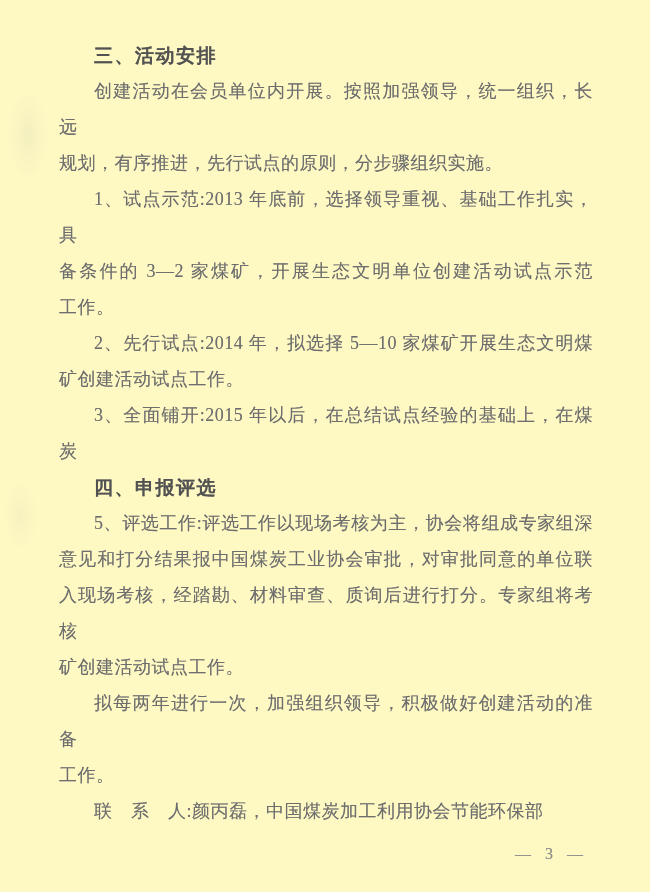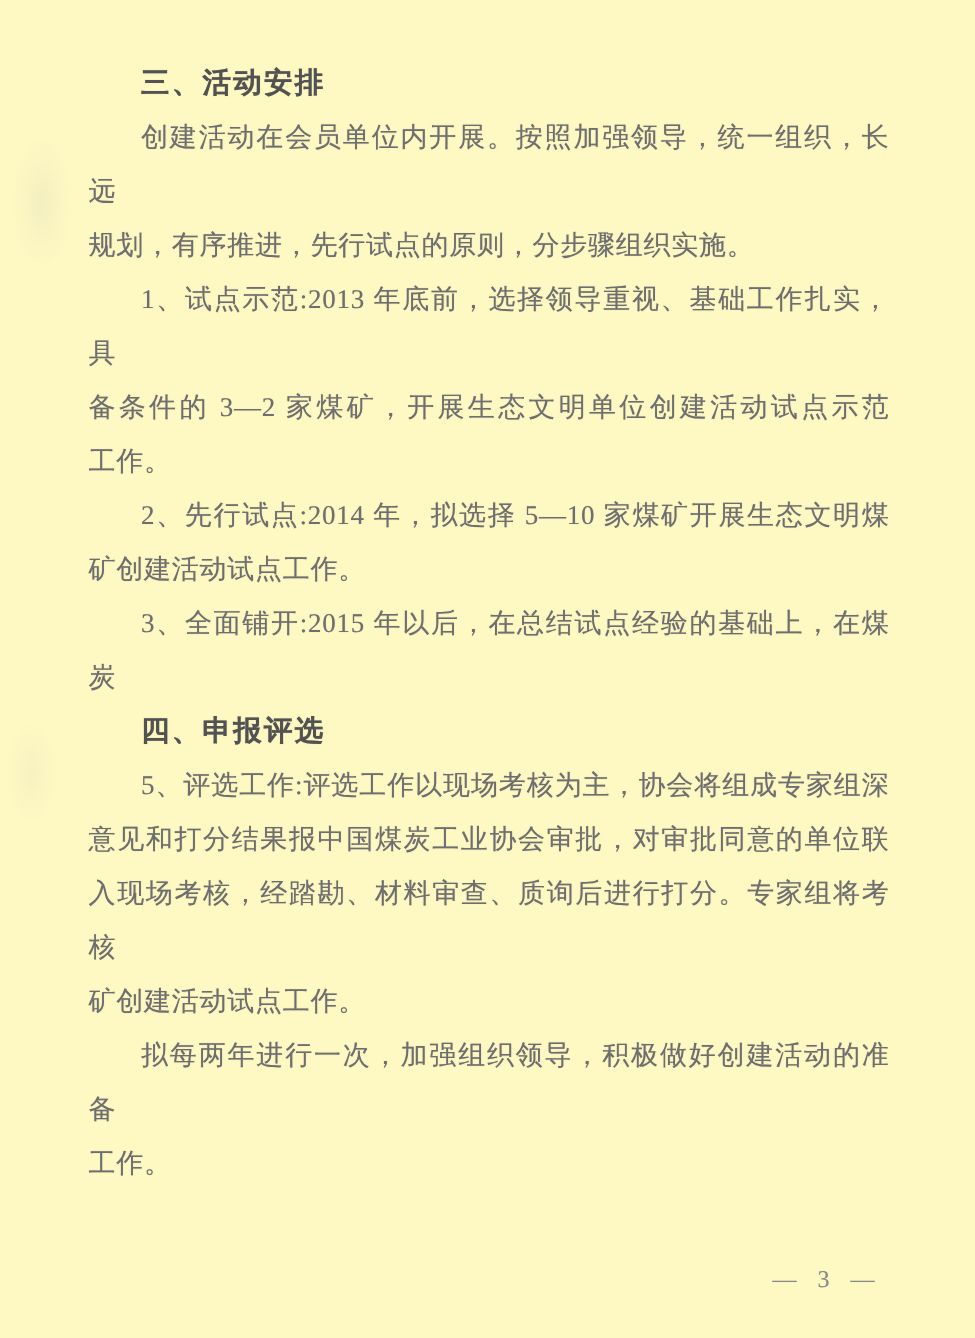--- a/index.html
+++ b/index.html
@@ -110,16 +110,19 @@
       <div class="paragraph">
         <div class="line first fill">5、评选工作:评选工作以现场考核为主，协会将组成专家组深</div>
         <div class="line fill">意见和打分结果报中国煤炭工业协会审批，对审批同意的单位联</div>
         <div class="line fill">入现场考核，经踏勘、材料审查、质询后进行打分。专家组将考核</div>
         <div class="line">矿创建活动试点工作。</div>
       </div>
       <div class="paragraph">
         <div class="line first fill">拟每两年进行一次，加强组织领导，积极做好创建活动的准备</div>
         <div class="line">工作。</div>
       </div>
+      <div class="paragraph">
+        <div class="line first">联　系　人:颜丙磊，中国煤炭加工利用协会节能环保部</div>
+      </div>
     </div>
 
   <div class="page-number">— 3 —</div>
 </div>
 
 </body></html>

